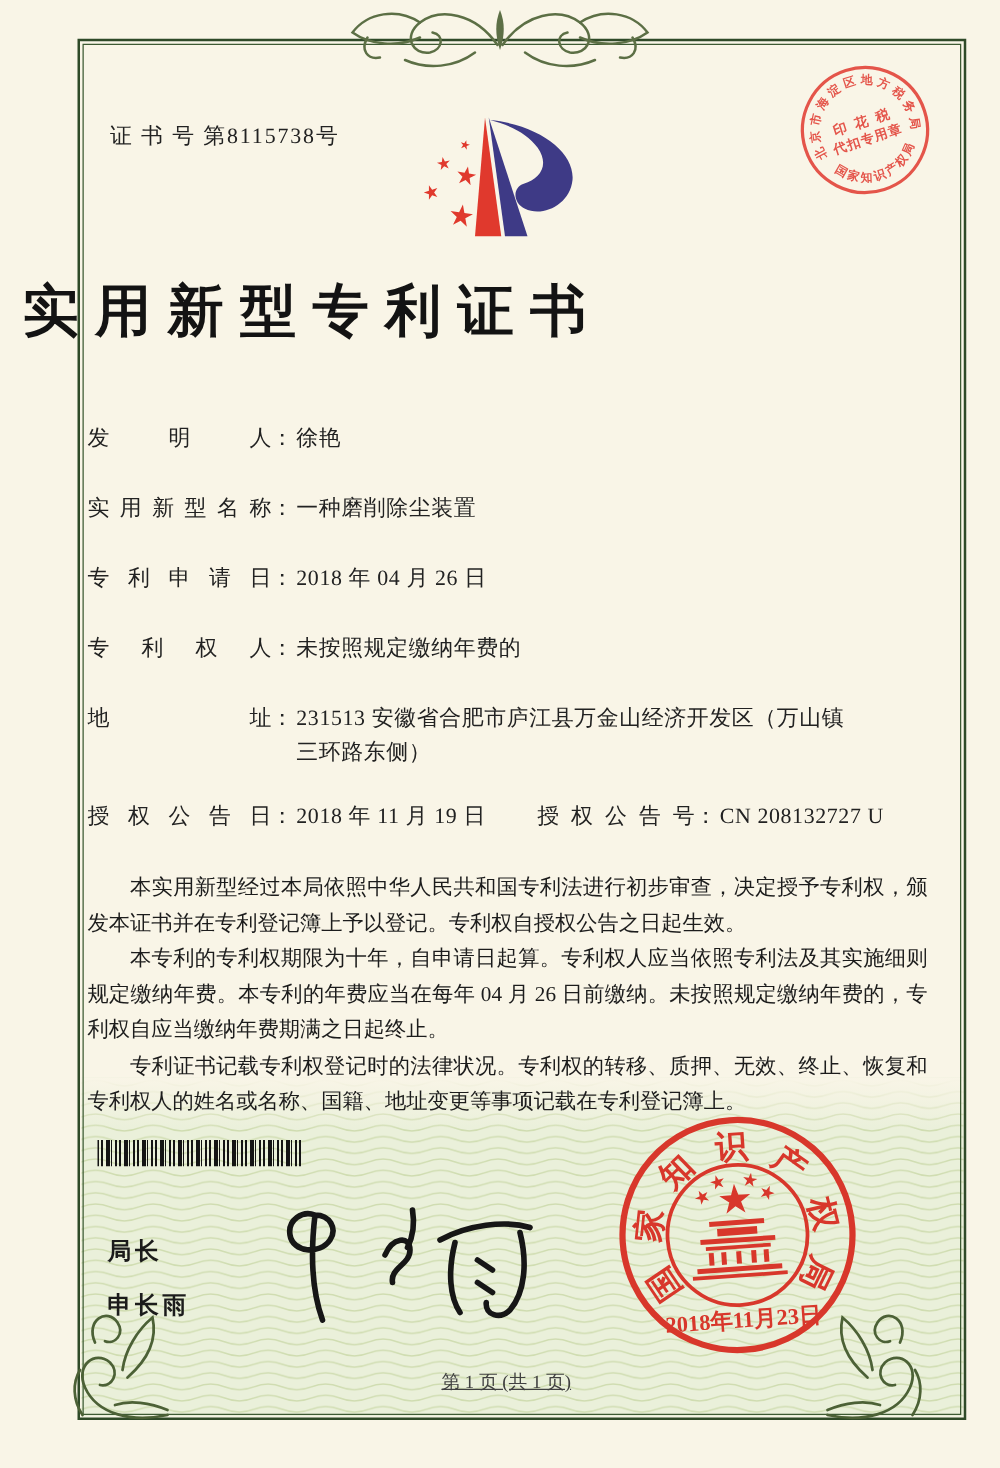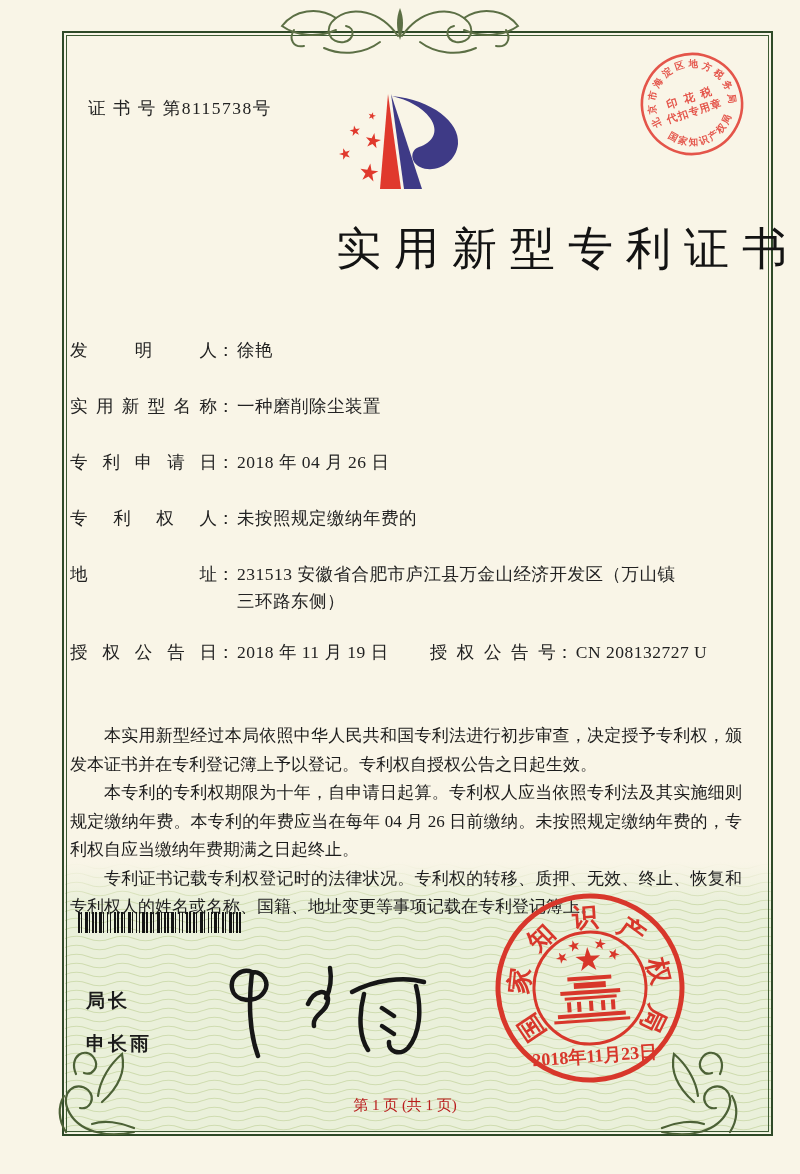--- a/index.html
+++ b/index.html
@@ -8,50 +8,50 @@
   
   .frame{position:absolute;left:62px;top:31px;width:711px;height:1105px;
          border:2px solid #2f4a28;box-sizing:border-box;}
   .frame::after{content:"";position:absolute;inset:2px;border:1px solid #3d5a33;}
   
   .band{position:absolute;left:65px;top:862px;width:706px;height:271px;background:#eaf0da;}
   .band svg{position:absolute;inset:0;width:100%;height:100%;}
   .band-fade{position:absolute;left:0;top:0;width:100%;height:42px;
              background:linear-gradient(#f9f5e7,rgba(249,245,231,0));}
   .cert-no{position:absolute;left:88px;top:96px;font-size:17.5px;letter-spacing:1.5px;}
-  .title{position:absolute;left:0;right:0;top:219px;text-align:right;
-         font-size:45px;font-weight:400;letter-spacing:13px;color:#131313;}
+  .title{position:absolute;left:0;right:0;top:219px;text-align:left;
+         font-size:45px;font-weight:700;letter-spacing:13px;color:#131313;padding-left:18px;}
   .logo{position:absolute;left:322px;top:70px;width:150px;height:130px;}
   .tax-stamp{position:absolute;left:636px;top:48px;width:112px;height:112px;
              transform:rotate(-18deg);opacity:.9;}
   .fields{position:absolute;left:70px;top:337px;width:672px;font-size:17.5px;}
   .frow{line-height:27px;margin-bottom:29px;white-space:nowrap;}
   .flabel{display:inline-block;width:147px;text-align:justify;text-align-last:justify;
           vertical-align:top;}
   .flabel.sm{width:126px;}
   .fcolon{display:inline-block;width:20px;vertical-align:top;}
   .fvalue{display:inline-block;letter-spacing:.5px;vertical-align:top;white-space:normal;}
   .addr .fvalue{width:470px;}
   .grantrow{display:flex;}
   .grant2{margin-left:41px;}
-  .paras{position:absolute;left:70px;top:722px;width:672px;font-size:17px;
+  .paras{position:absolute;left:70px;top:696px;width:672px;font-size:17px;
          line-height:28.5px;text-align:justify;color:#1c1c1c;}
   .paras p{margin:0;text-indent:2em;}
   .barcode{position:absolute;left:78px;top:912px;width:163px;height:21px;
     background:repeating-linear-gradient(90deg,#141414 0 1.6px,transparent 1.6px 3.1px,
      #141414 3.1px 4.3px,transparent 4.3px 6.9px,#141414 6.9px 9.7px,transparent 9.7px 10.7px,
      #141414 10.7px 11.9px,transparent 11.9px 14.4px);}
   .signer{position:absolute;left:86px;top:988px;font-family:"Liberation Sans","DejaVu Sans",sans-serif;
           font-weight:600;font-size:19px;letter-spacing:3px;color:#1b1b1b;}
   .signer div{margin-bottom:17px;}
   .signature{position:absolute;left:212px;top:946px;width:230px;height:115px;}
   .seal{position:absolute;left:490px;top:888px;width:200px;height:200px;transform:rotate(-4deg);}
   .seal text{font-weight:700;fill:#d8372b;}
   .tax-stamp text{font-weight:700;fill:#e2443a;}
-  .footer{position:absolute;left:70px;right:60px;top:1096px;text-align:center;font-size:15px;color:#b91c1c;}
+  .footer{position:absolute;left:70px;right:60px;top:1096px;text-align:center;font-size:15px;color:#404040;text-decoration:underline;}
   .top-orn{position:absolute;left:260px;top:2px;width:280px;height:60px;}
   .corner{position:absolute;width:104px;height:100px;}
   .corner-l{left:40px;top:1040px;}
   .corner-r{left:652px;top:1040px;transform:scaleX(-1);}
   .hiddendefs{position:absolute;width:0;height:0;}
 </style>
 </head>
 <body>
 
 <svg class="hiddendefs" aria-hidden="true">

